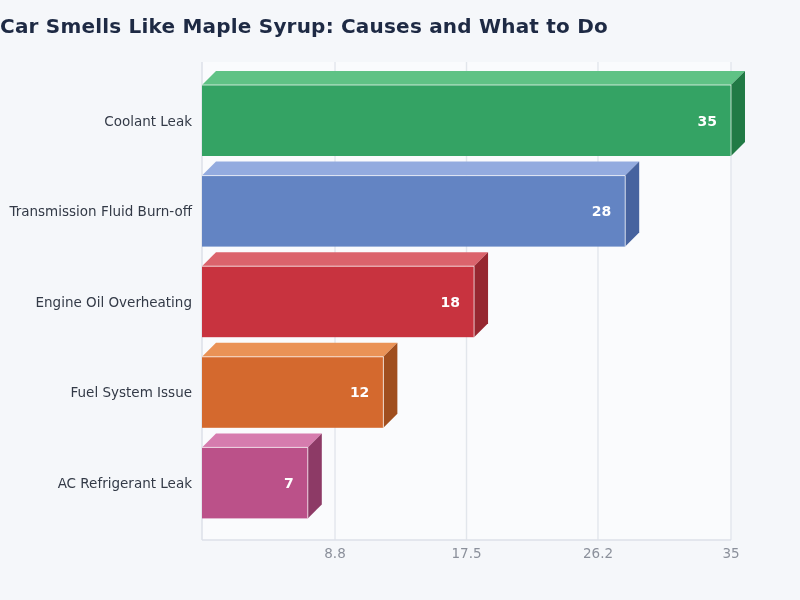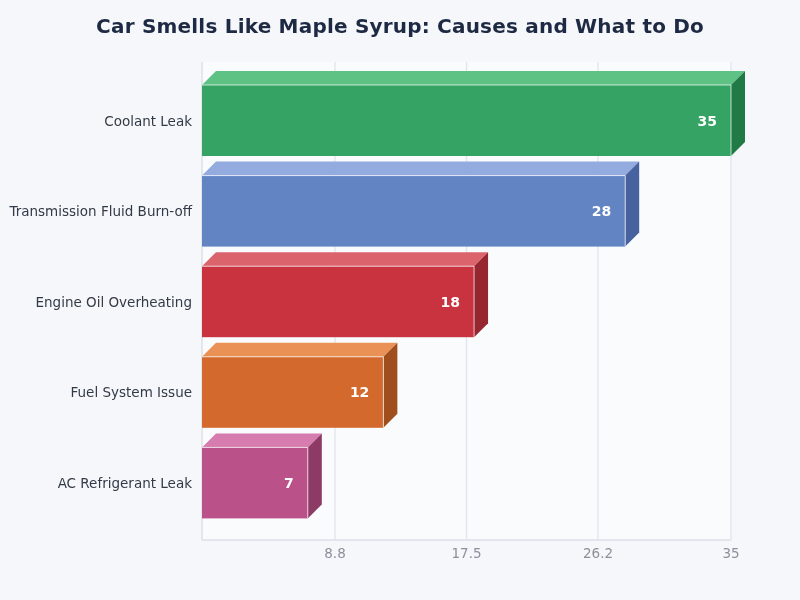--- a/index.html
+++ b/index.html
@@ -15,21 +15,21 @@
     width: 800px;
     height: 600px;
     background: #f5f7fa;
   }
   .chart-title {
     position: absolute;
     top: 14px;
     left: 0;
     width: 704px;
     margin: 0;
-    text-align: right;
+    text-align: left;
     font-size: 20px;
     font-weight: 700;
     color: #1e2a44;
     letter-spacing: 0.2px;
   }
   .chart-svg {
     position: absolute;
     top: 0;
     left: 0;
   }

